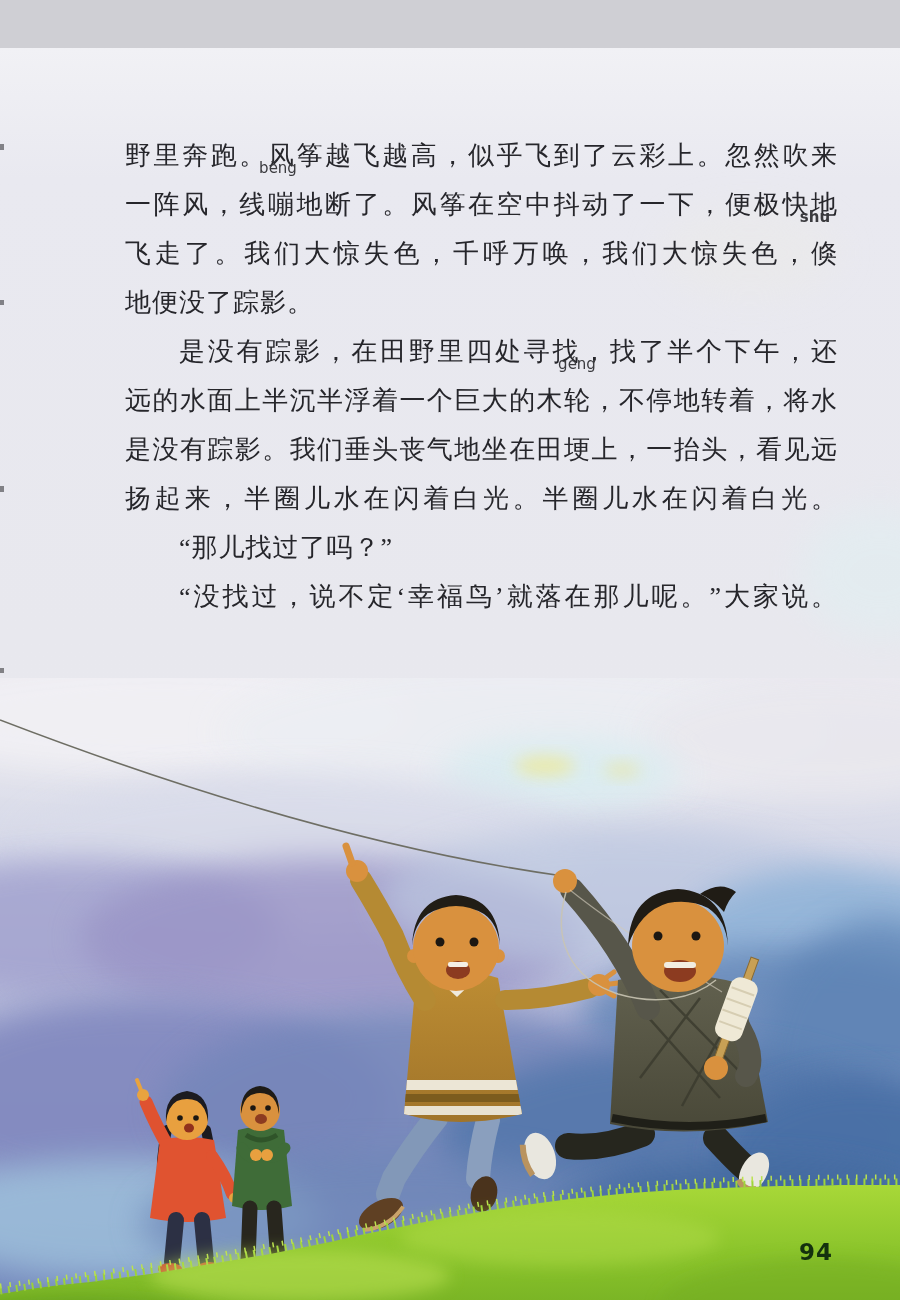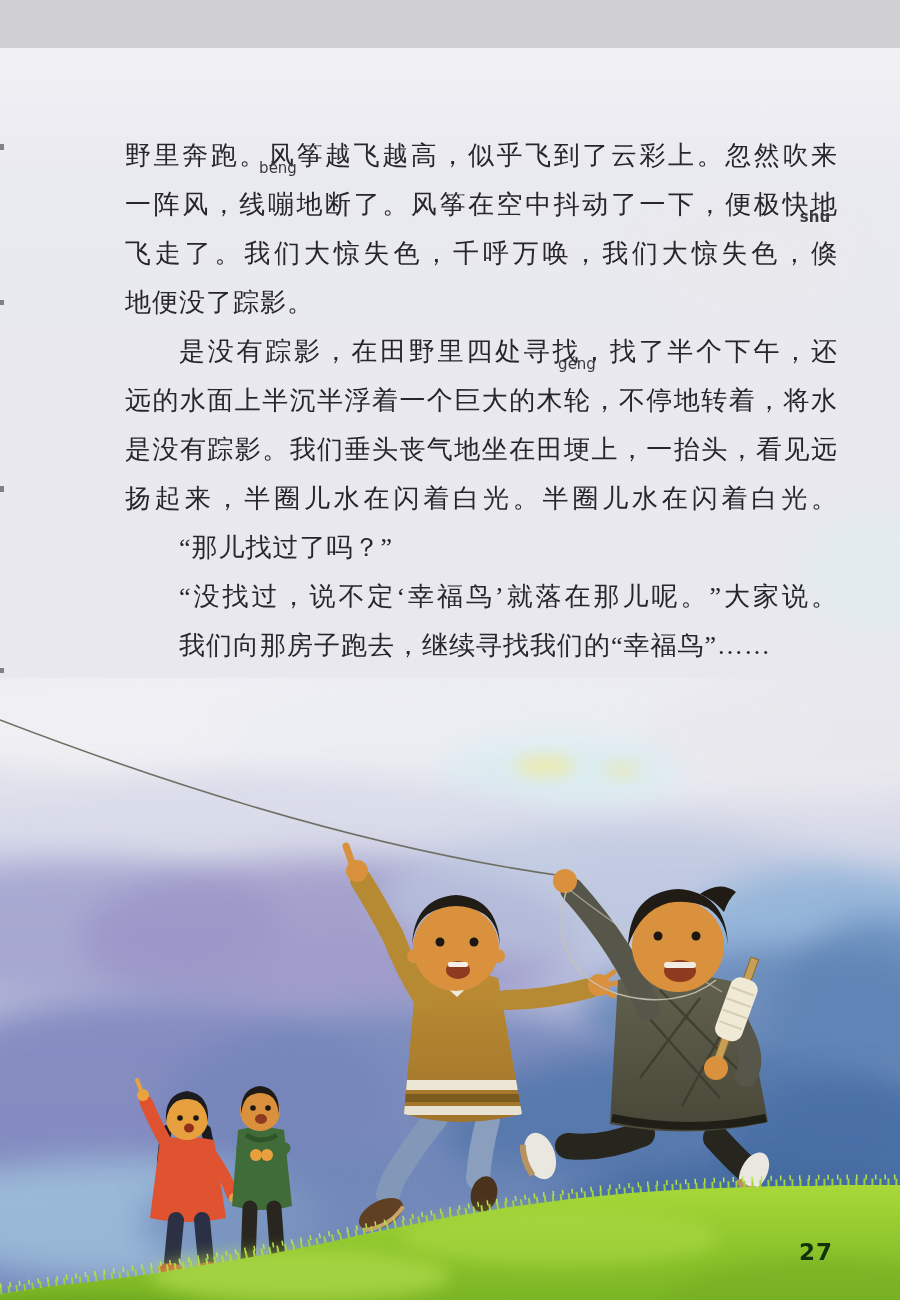--- a/index.html
+++ b/index.html
@@ -45,21 +45,20 @@
     <div class="pline just">野里奔跑。风筝越飞越高，似乎飞到了云彩上。忽然吹来</div>
     <div class="pline just">一阵风，线嘣地断了。风筝在空中抖动了一下，便极快地</div>
     <div class="pline just">飞走了。我们大惊失色，千呼万唤，我们大惊失色，倏</div>
     <div class="pline">地便没了踪影。</div>
     <div class="pline just indent">是没有踪影，在田野里四处寻找，找了半个下午，还</div>
     <div class="pline just">远的水面上半沉半浮着一个巨大的木轮，不停地转着，将水</div>
     <div class="pline just">是没有踪影。我们垂头丧气地坐在田埂上，一抬头，看见远</div>
     <div class="pline just">扬起来，半圈儿水在闪着白光。半圈儿水在闪着白光。</div>
     <div class="pline indent">“那儿找过了吗？”</div>
     <div class="pline just indent">“没找过，说不定‘幸福鸟’就落在那儿呢。”大家说。</div>
-    <div class="pline indent">我们向那房子跑去，继续寻找我们的“幸福鸟”……</div>
 
     <span class="pinyin" style="left:153px;top:27px;">bēng</span>
     <span class="pinyin" style="left:690px;top:76px;font-weight:bold;">shū</span>
     <span class="pinyin" style="left:452px;top:223px;">gěng</span>
   </div>
 
   <div class="speck" style="top:96px;height:6px;"></div>
   <div class="speck" style="top:252px;height:5px;"></div>
   <div class="speck" style="top:438px;height:6px;"></div>
   <div class="speck" style="top:620px;height:5px;"></div>
@@ -239,14 +238,14 @@
       <path d="M0,616 L30,611 L60,607 L90,604 L120,600 L150,596 L180,591 L210,586 L240,581 L270,576 L300,570 L330,564 L360,557 L390,551 L420,545 L450,539 L480,534 L510,529 L540,525 L570,521 L600,518 L630,515 L660,513 L690,511 L720,510 L750,509 L780,508 L810,508 L840,507 L870,507 L900,507 L900,670 L0,670 Z" fill="url(#gGrad)"></path>
       <path d="M0,613 L60,604 L120,597 L180,588 L240,578 L300,567 L360,554 L420,542 L480,531 L540,522 L600,515 L660,510 L720,507 L780,505 L840,504 L900,504" fill="none" stroke="#9ed43a" stroke-width="7" stroke-dasharray="2 6"></path>
       <path d="M0,608 L60,600 L120,592 L180,583 L240,573 L300,562 L360,549 L420,537 L480,526 L540,517 L600,510 L660,505 L720,502 L780,500 L840,499 L900,499" fill="none" stroke="#bbe24f" stroke-width="5" stroke-dasharray="1.5 8"></path>
       <ellipse cx="300" cy="598" rx="150" ry="26" fill="#c2e558" opacity=".5" filter="url(#soft2)"></ellipse>
       <ellipse cx="560" cy="560" rx="160" ry="28" fill="#b4dd4b" opacity=".45" filter="url(#soft2)"></ellipse>
       <ellipse cx="80" cy="660" rx="170" ry="42" fill="#5f9c1a" opacity=".6" filter="url(#soft2)"></ellipse>
       <ellipse cx="820" cy="630" rx="160" ry="50" fill="#74ad22" opacity=".5" filter="url(#soft2)"></ellipse>
     </g>
   </svg>
 
-  <div id="pageno">27</div>
+  <div id="pageno">94</div>
 </div>
 
 </body></html>

